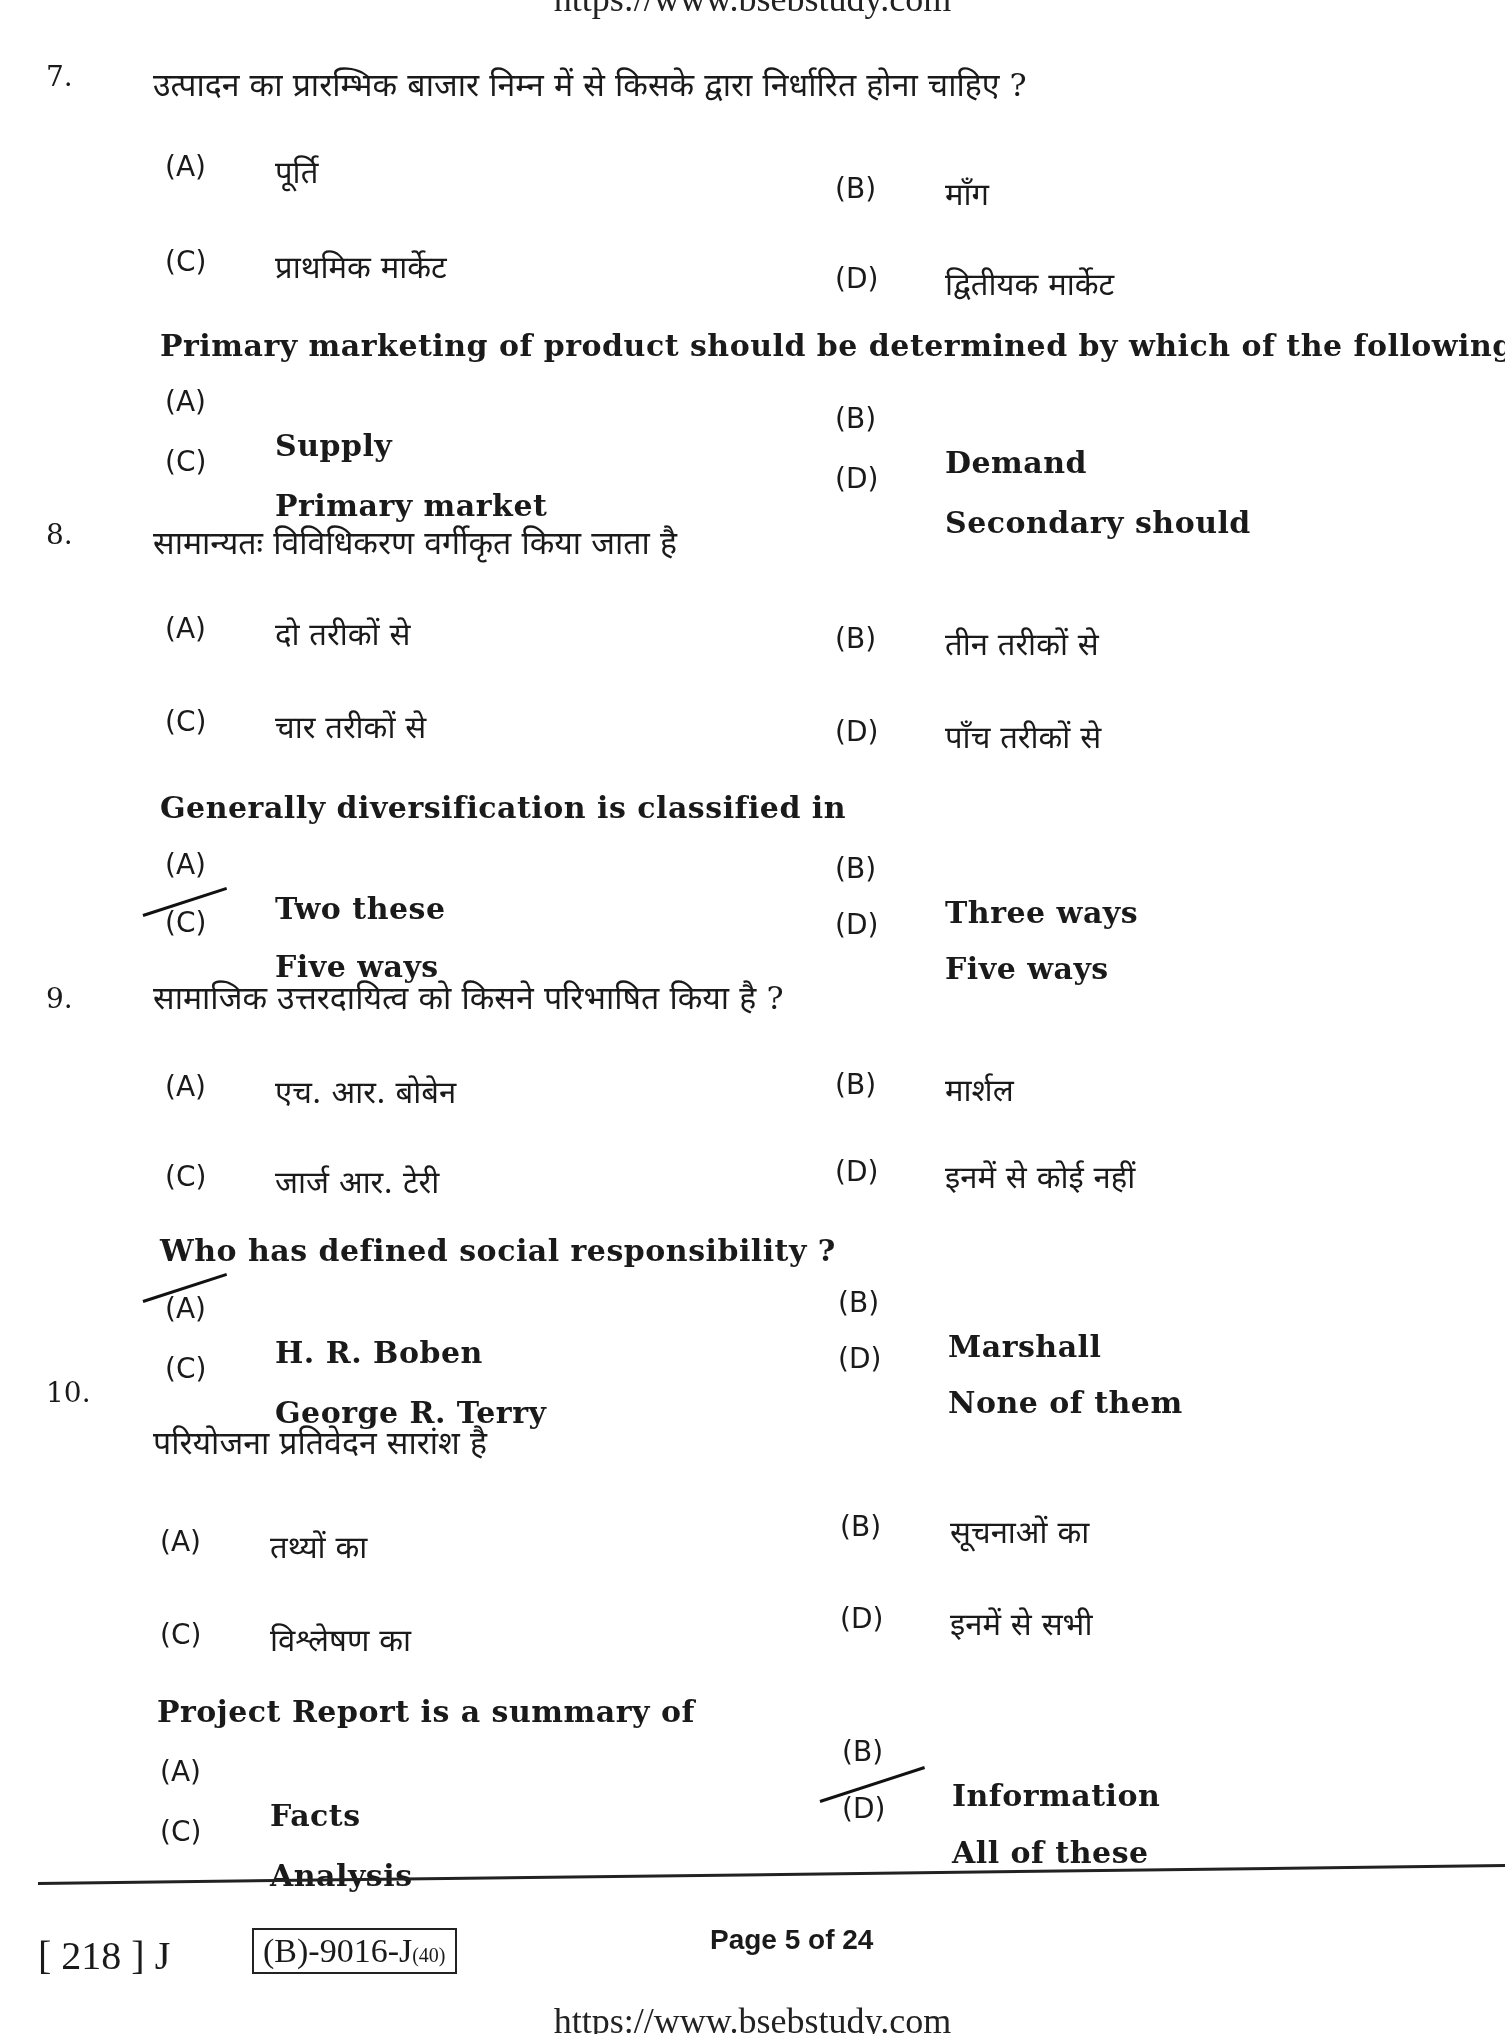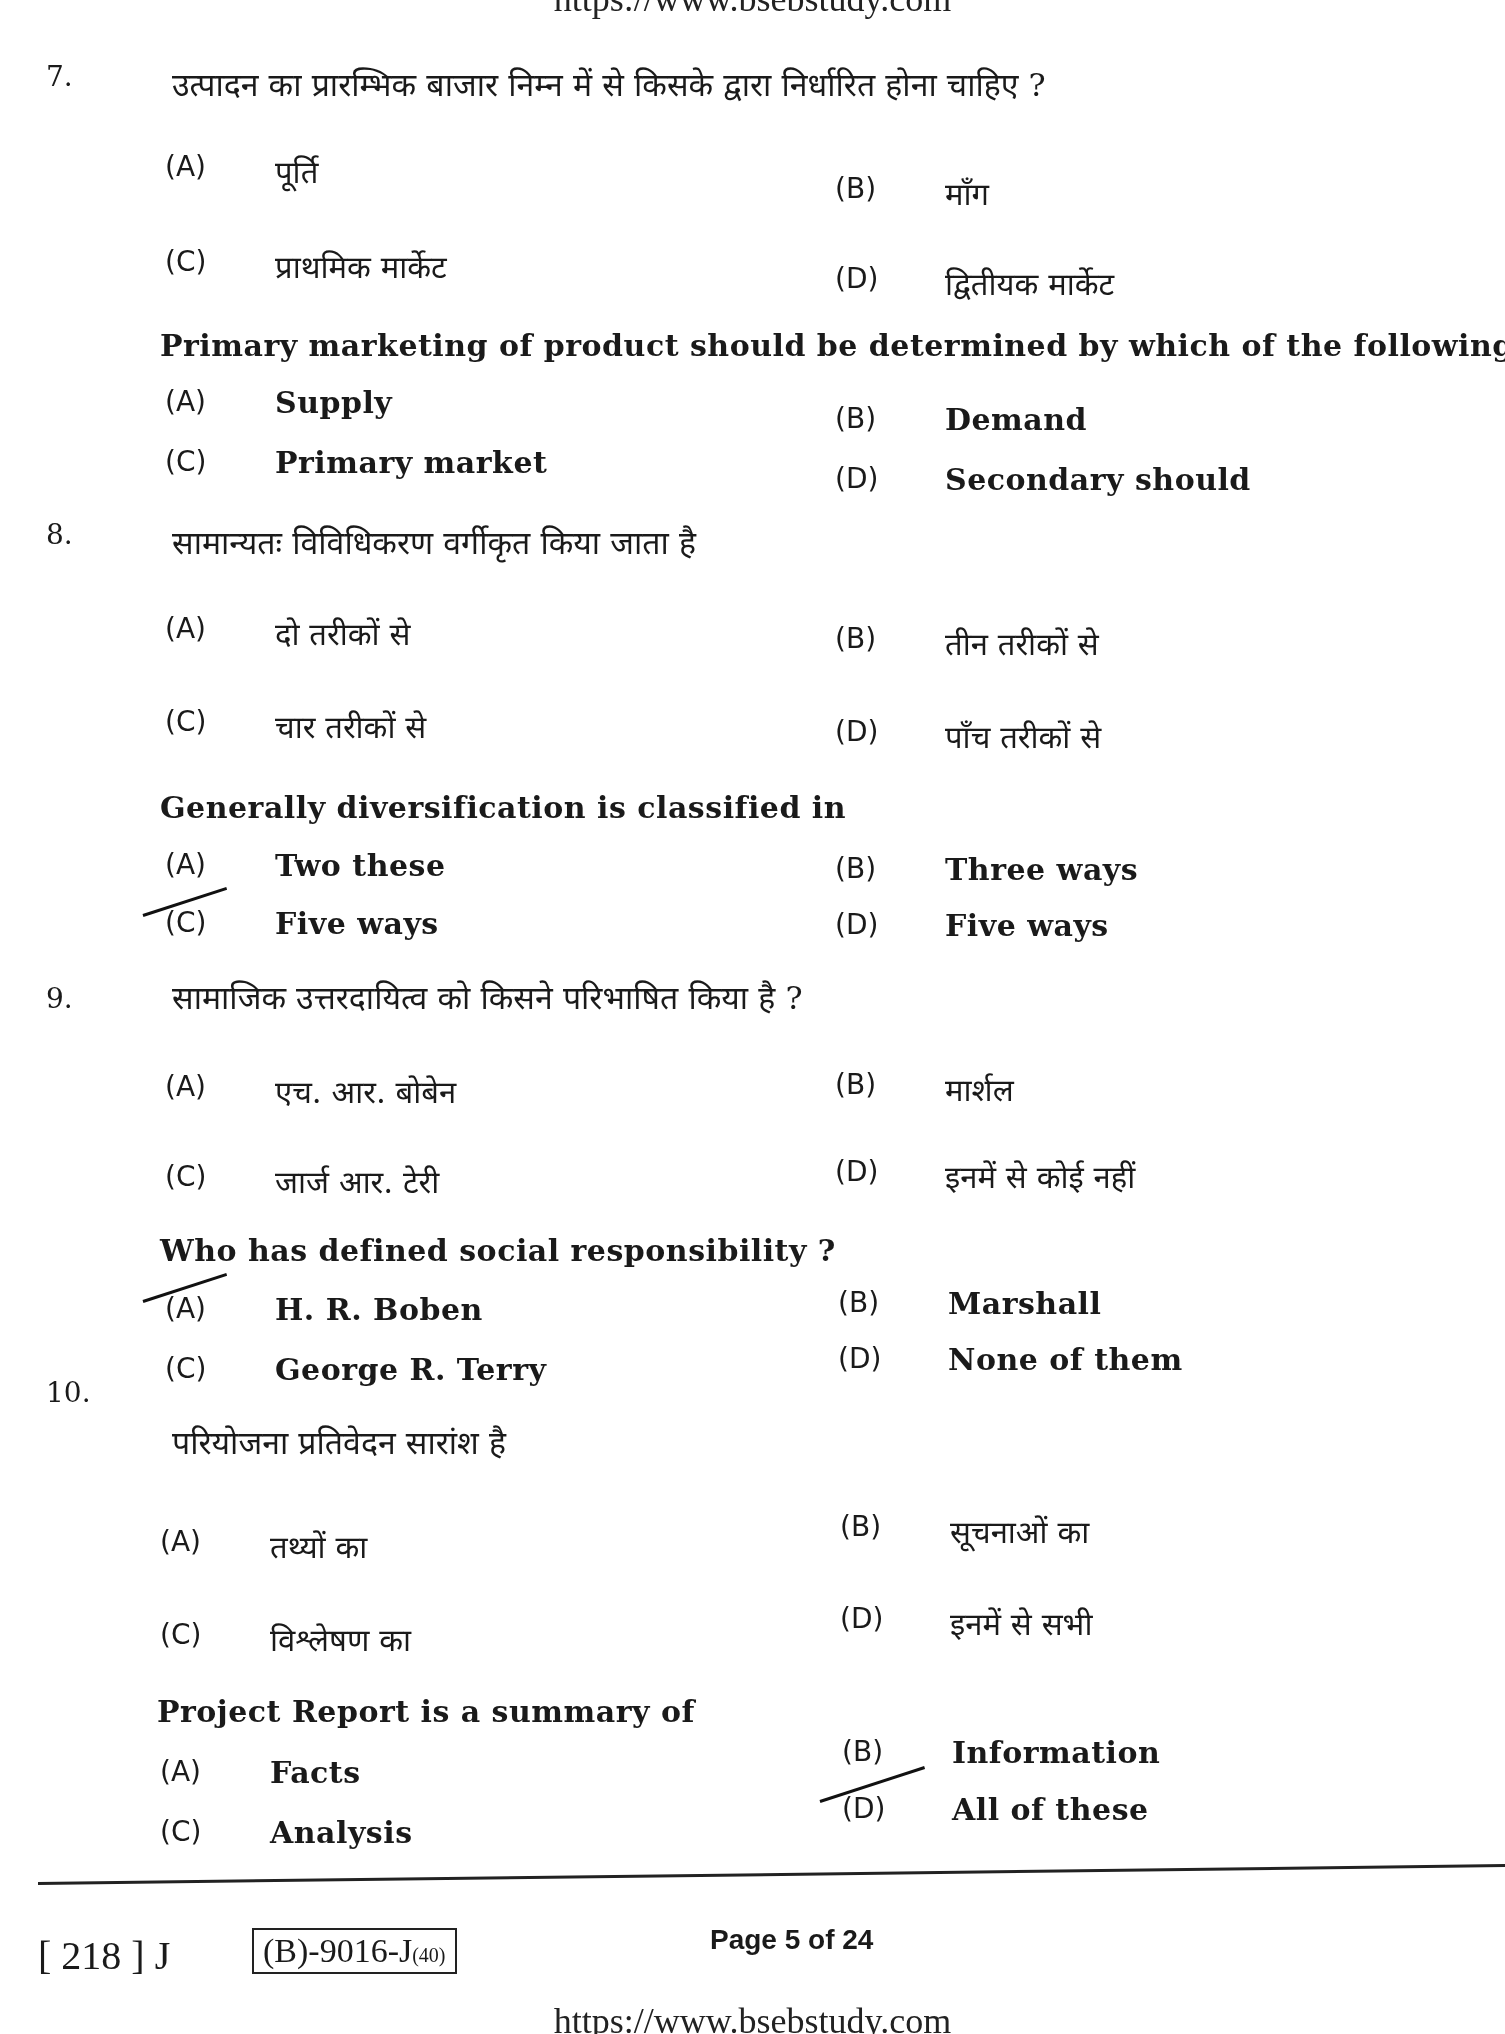--- a/index.html
+++ b/index.html
@@ -3,27 +3,27 @@
 <meta charset="utf-8">
 <style>
   html, body { margin:0; padding:0; background:#ffffff; }
   body { width:1505px; height:2034px; position:relative; overflow:hidden; color:#1a1a1a;
          font-family:"DejaVu Serif", serif; }
   .url { position:absolute; left:0; width:1505px; text-align:center; font-family:"Liberation Serif", serif;
          font-size:36px; color:#222; }
   .url.top { top:-22px; }
   .url.bottom { top:2000px; }
   .qnum { position:absolute; left:46px; font-size:28px; }
-  .hi { position:absolute; left:172px; font-size:32px; white-space:nowrap; }
+  .hi { position:absolute; left:153px; font-size:32px; white-space:nowrap; }
   .en { position:absolute; left:160px; font-size:30px; white-space:nowrap; font-weight:600;
         font-family:"DejaVu Serif", serif; letter-spacing:0.5px; }
   .opt { position:absolute; white-space:nowrap; }
   .opt .lbl { position:absolute; left:0; font-size:28px; font-family:"DejaVu Sans", sans-serif; }
   .opt .txt { position:absolute; left:110px; font-size:31px; }
-  .opt .txt.eng { font-weight:600; font-size:30px; letter-spacing:0.5px; }
+  .opt .txt.eng { font-weight:600; font-size:30px; letter-spacing:0.5px;margin-top:43px; }
   .mark { position:absolute; left:-22px; top:8px; width:88px; height:3px; background:#111;
           transform:rotate(-18deg); transform-origin:left center; }
   .footer-line { position:absolute; left:38px; top:1882px; width:1470px; height:3px; background:#222;
                  transform:rotate(-0.7deg); transform-origin:left center; }
   .f-code { position:absolute; left:38px; top:1932px; font-family:"Liberation Serif", serif; font-size:40px; }
   .f-box { position:absolute; left:252px; top:1928px; border:2px solid #222; padding:2px 9px;
            font-family:"Liberation Serif", serif; font-size:34px; }
   .f-box small { font-size:20px; }
   .f-page { position:absolute; left:710px; top:1924px; font-family:"Liberation Sans", sans-serif;
             font-weight:bold; font-size:28px; }

